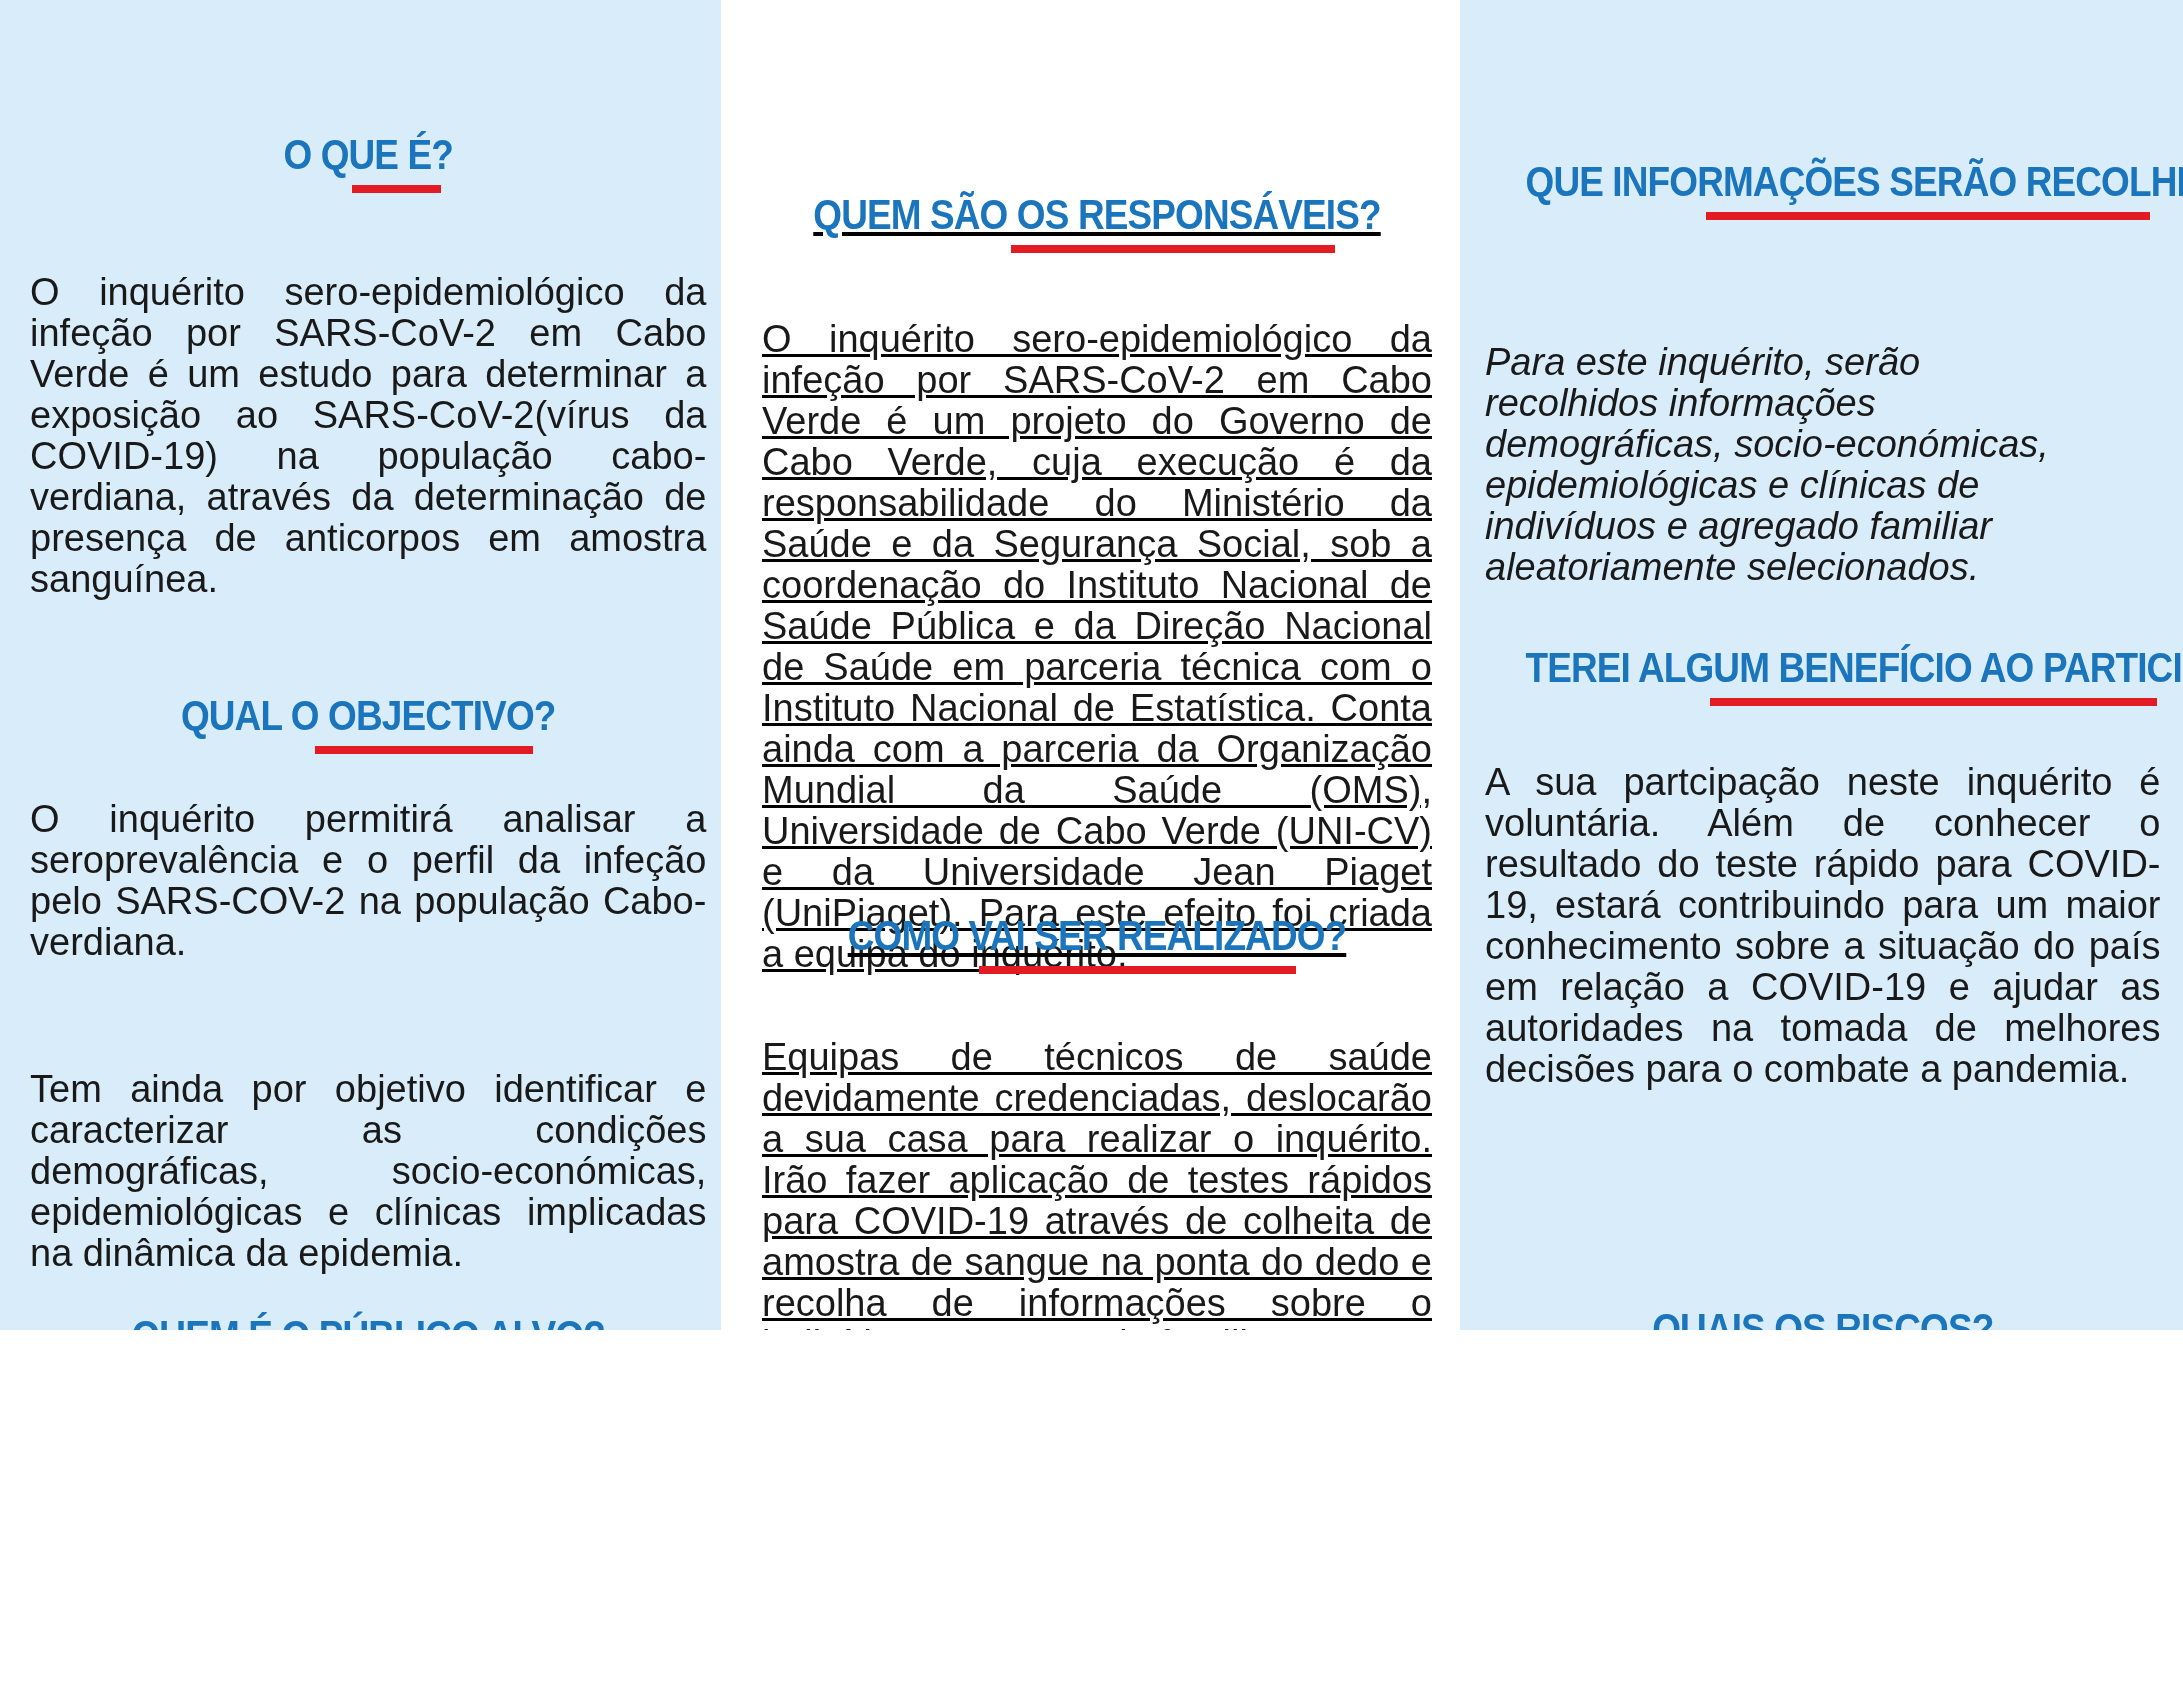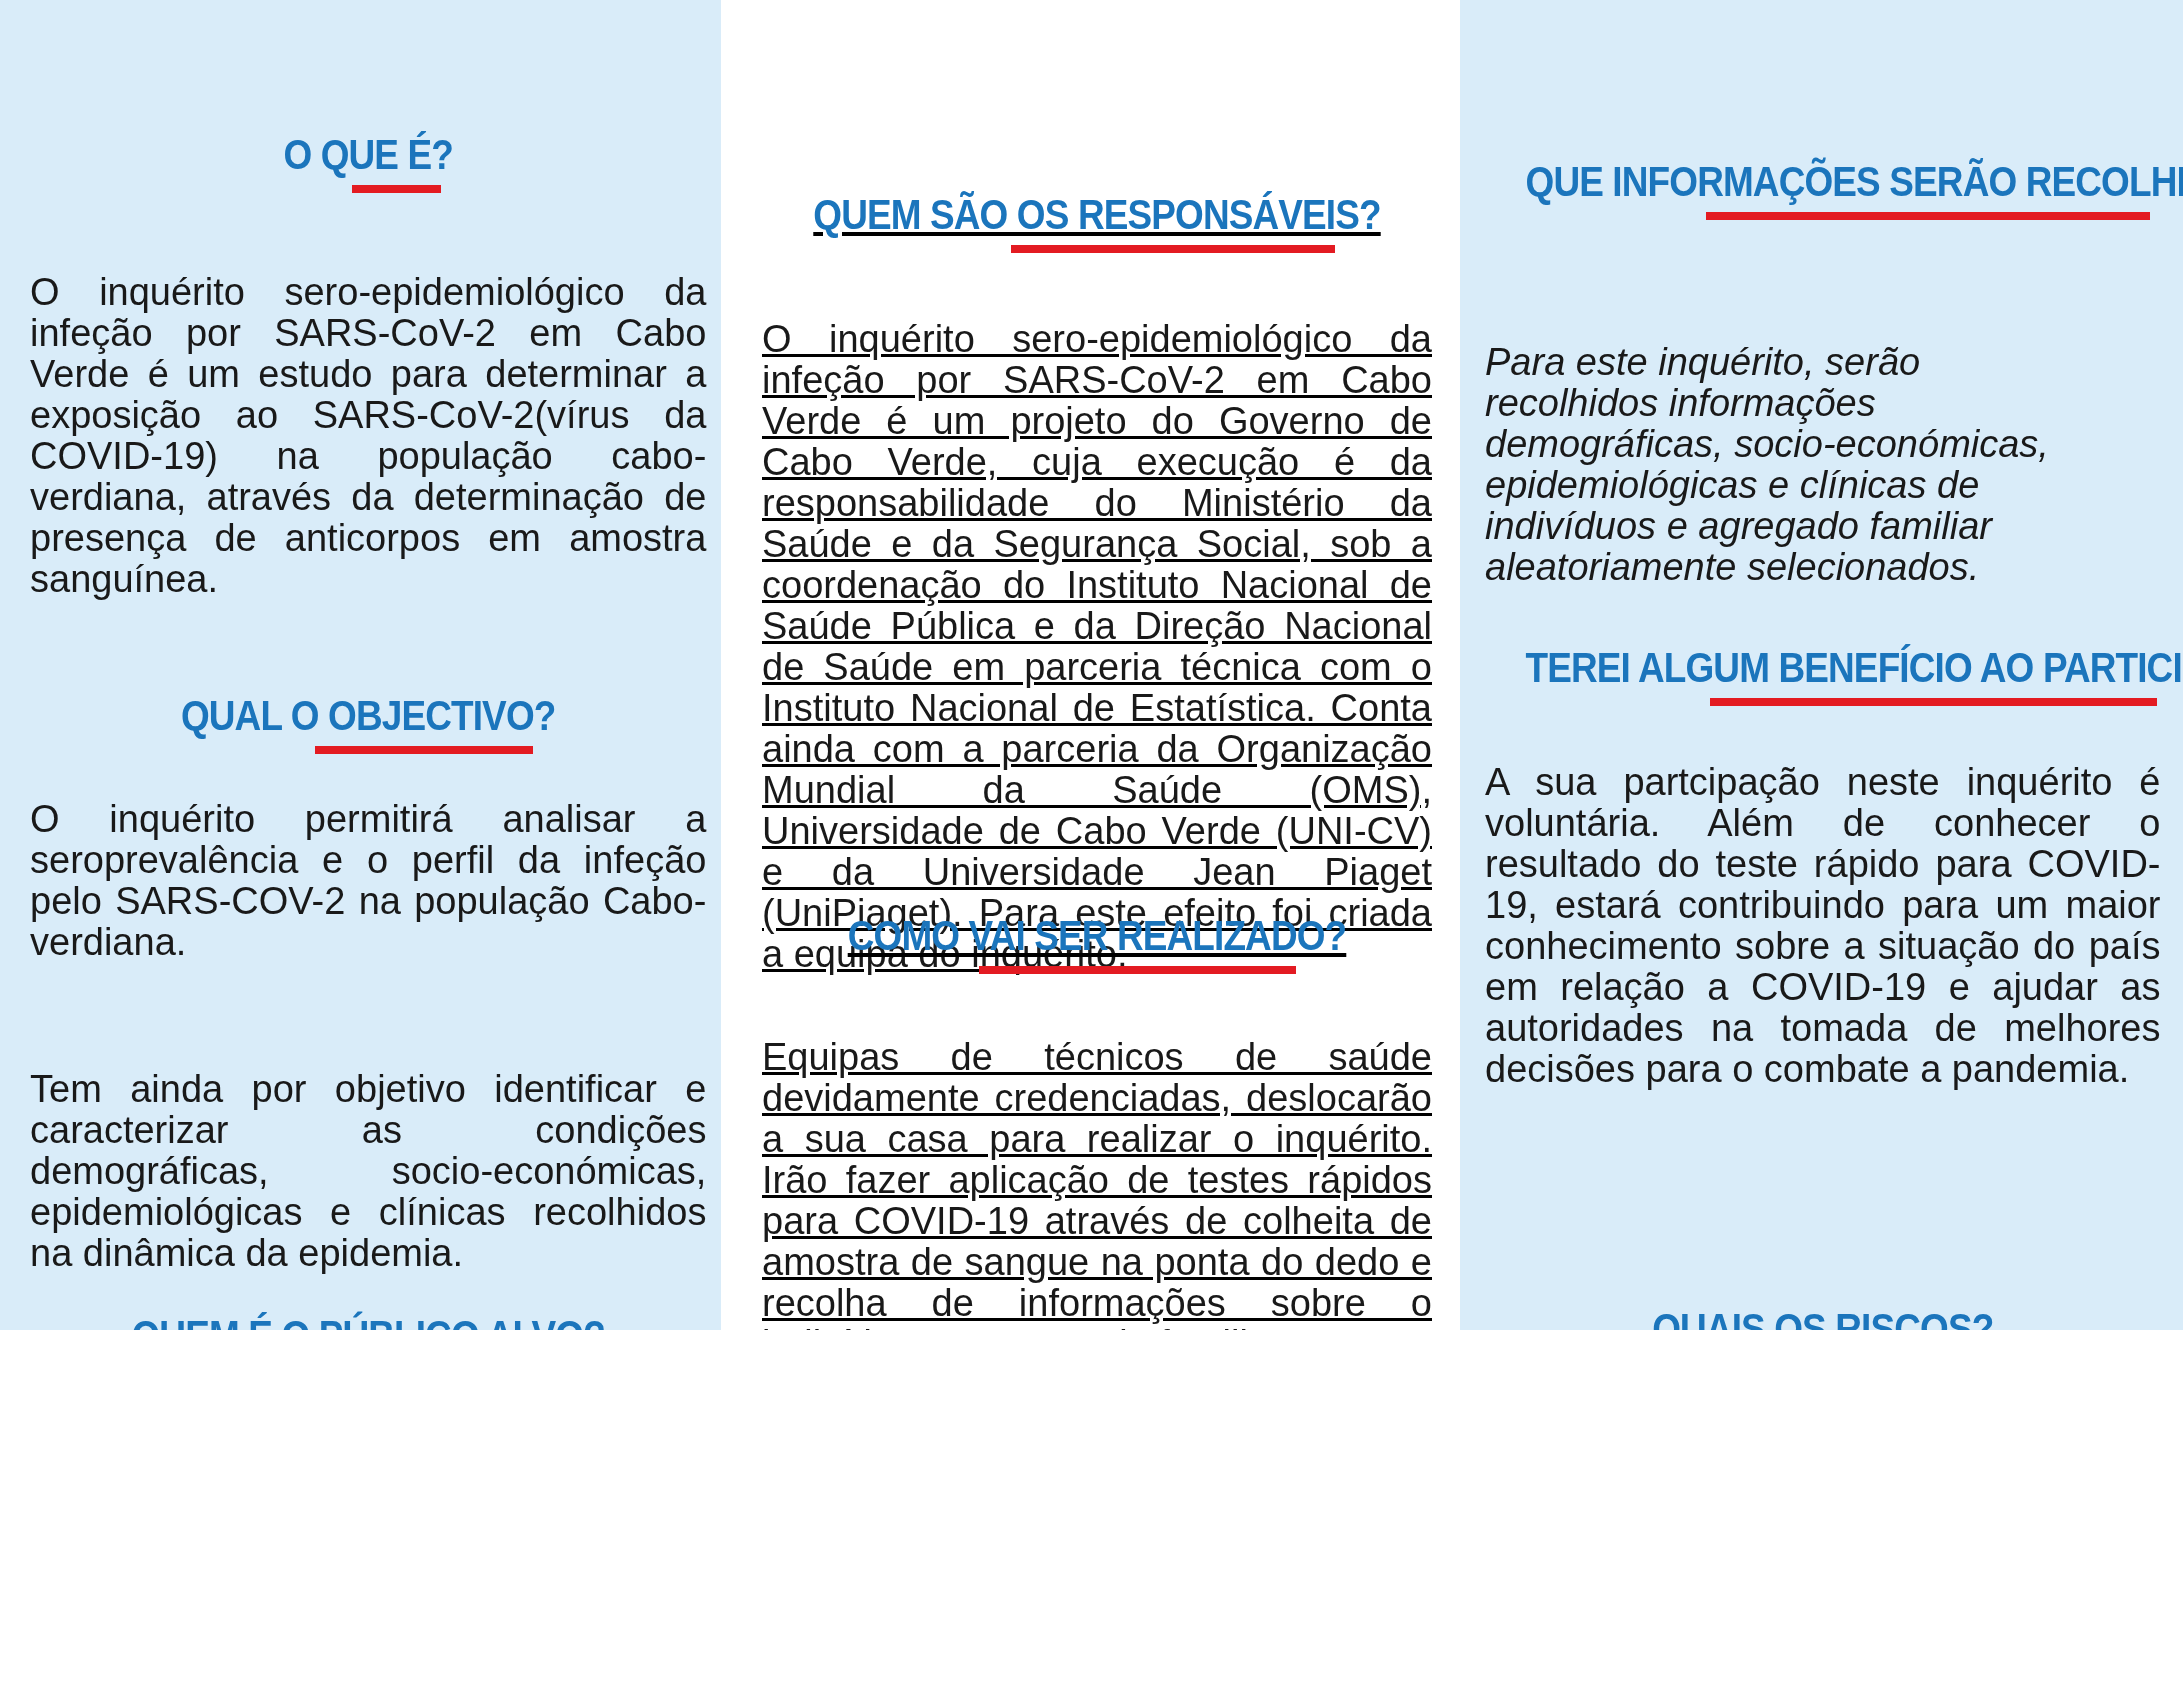--- a/index.html
+++ b/index.html
@@ -88,21 +88,21 @@
   <section class="panel panel-left">
     <div class="sec s11">
       <h2 class="hd">O QUE É?</h2>
       <span class="rule r11"></span>
       <p class="bd">O inquérito sero-epidemiológico da infeção por SARS-CoV-2 em Cabo Verde é um estudo para determinar a exposição ao SARS-CoV-2(vírus da COVID-19) na população cabo-verdiana, através da determinação de presença de anticorpos em amostra sanguínea.</p>
     </div>
     <div class="sec s12">
       <h2 class="hd">QUAL O OBJECTIVO?</h2>
       <span class="rule r12"></span>
       <p class="bd">O inquérito permitirá analisar a seroprevalência e o perfil da infeção pelo SARS-COV-2 na população Cabo-verdiana.</p>
-      <p class="bd">Tem ainda por objetivo identificar e caracterizar as condições demográficas, socio-económicas, epidemiológicas e clínicas recolhidos na dinâmica da epidemia.</p>
+      <p class="bd">Tem ainda por objetivo identificar e caracterizar as condições demográficas, socio-económicas, epidemiológicas e clínicas implicadas na dinâmica da epidemia.</p>
     </div>
     <div class="sec s13">
       <h2 class="hd">QUEM É O PÚBLICO ALVO?</h2>
       <span class="rule r13"></span>
     </div>
   </section>
 
   <section class="panel panel-middle">
     <div class="sec s21">
       <h2 class="hd">QUEM SÃO OS RESPONSÁVEIS?</h2>

